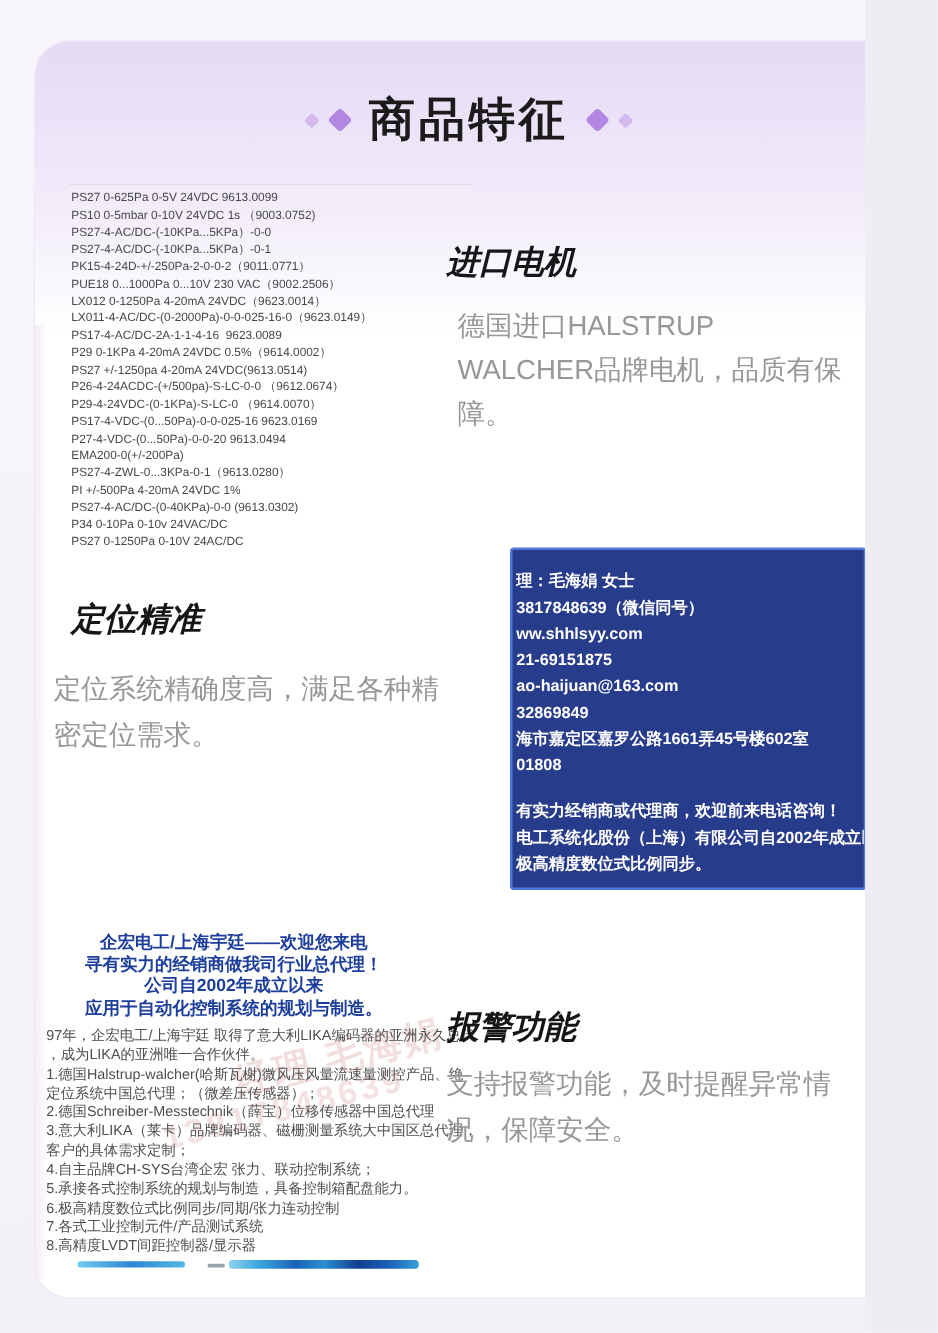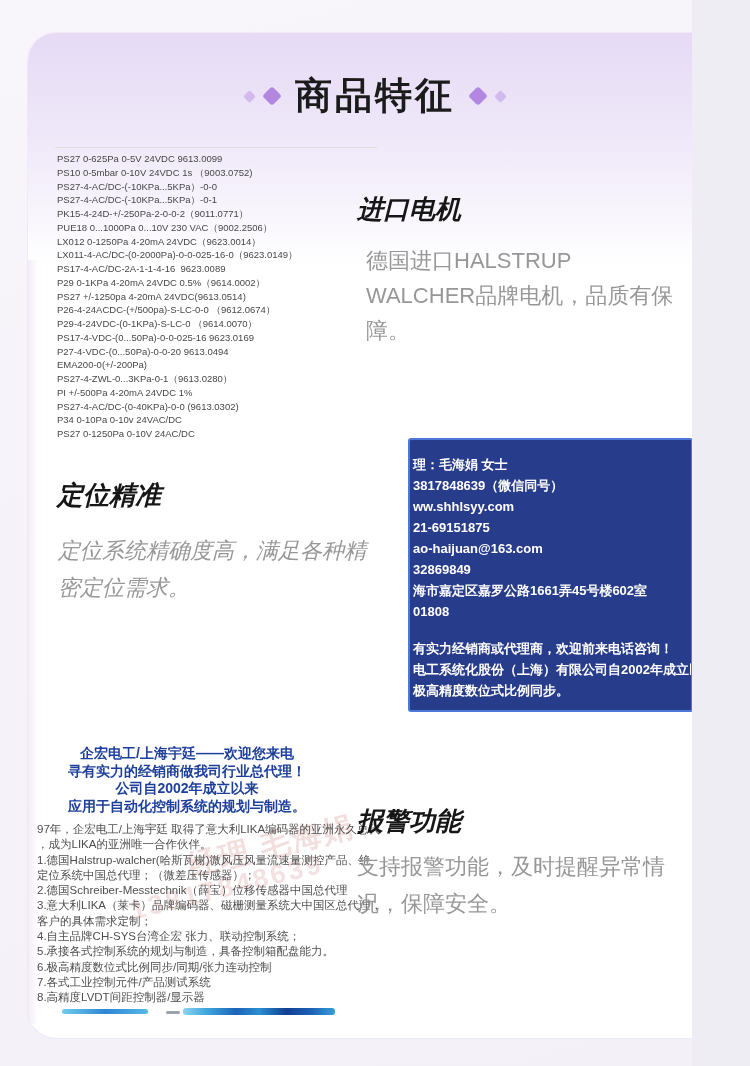--- a/index.html
+++ b/index.html
@@ -113,21 +113,21 @@
     </div>
 
   <div class="sec-title" style="left:357px;top:194px;">进口电机</div>
   <div class="sec-body" style="left:336px;top:243px;margin-left:30px;">
       <div class="body-line">德国进口HALSTRUP</div>
       <div class="body-line">WALCHER品牌电机，品质有保</div>
       <div class="body-line">障。</div>
     </div>
 
   <div class="sec-title" style="left:57px;top:480px;">定位精准</div>
-  <div class="sec-body pos-body" style="left:58px;top:532px;font-style:italic;">
+  <div class="sec-body pos-body" style="left:43px;top:532px;">
       <div class="body-line">定位系统精确度高，满足各种精</div>
       <div class="body-line">密定位需求。</div>
     </div>
 
   <div class="contact-box">
     <div class="contact-lines">
         <div class="c-line">理：毛海娟 女士</div>
         <div class="c-line">3817848639（微信同号）</div>
         <div class="c-line">ww.shhlsyy.com</div>
         <div class="c-line">21-69151875</div>

